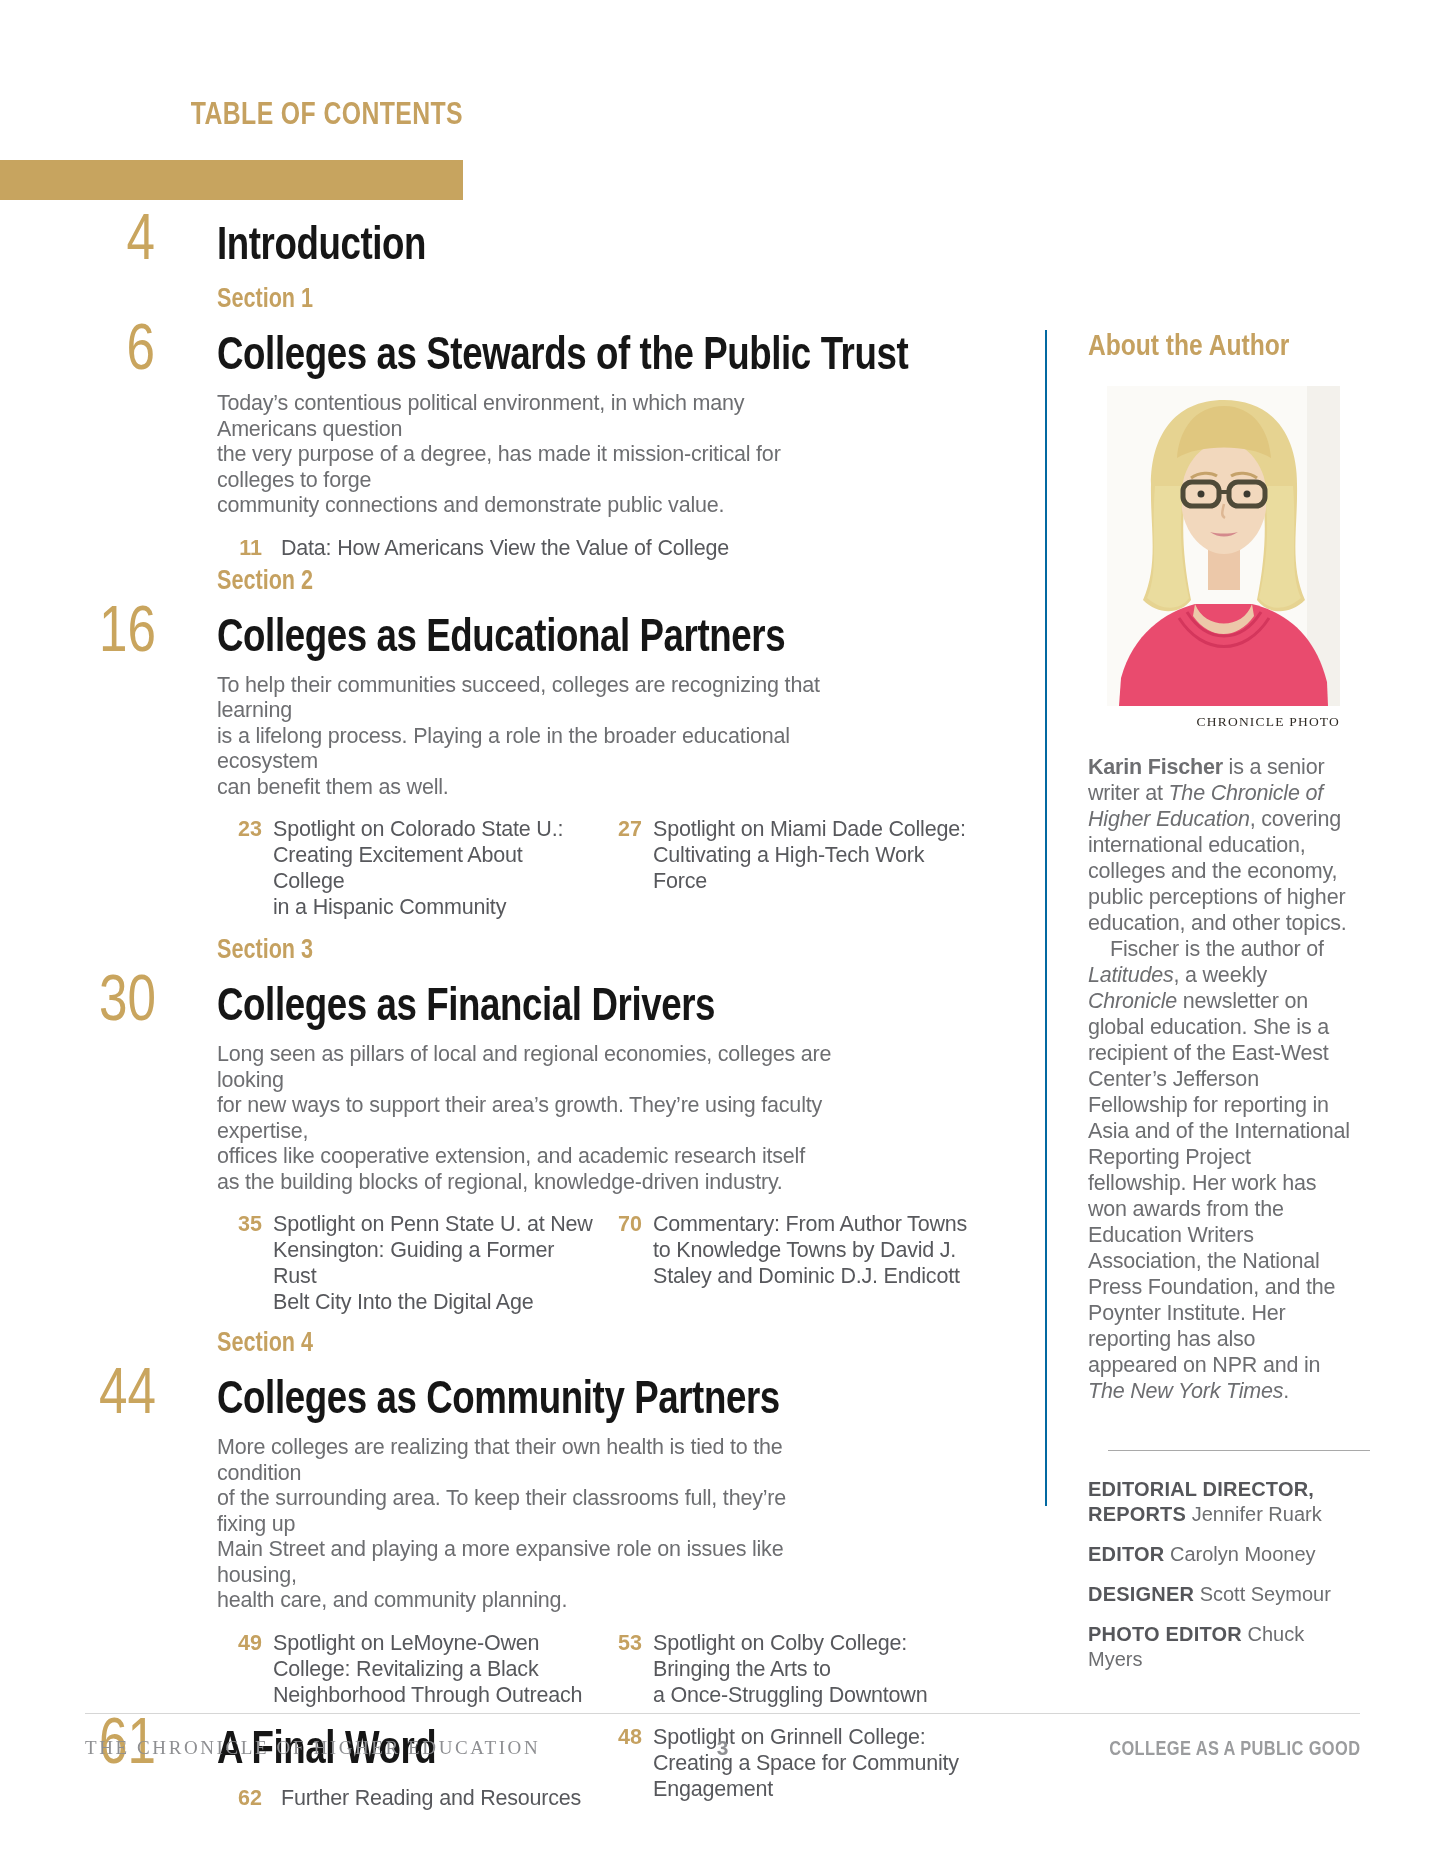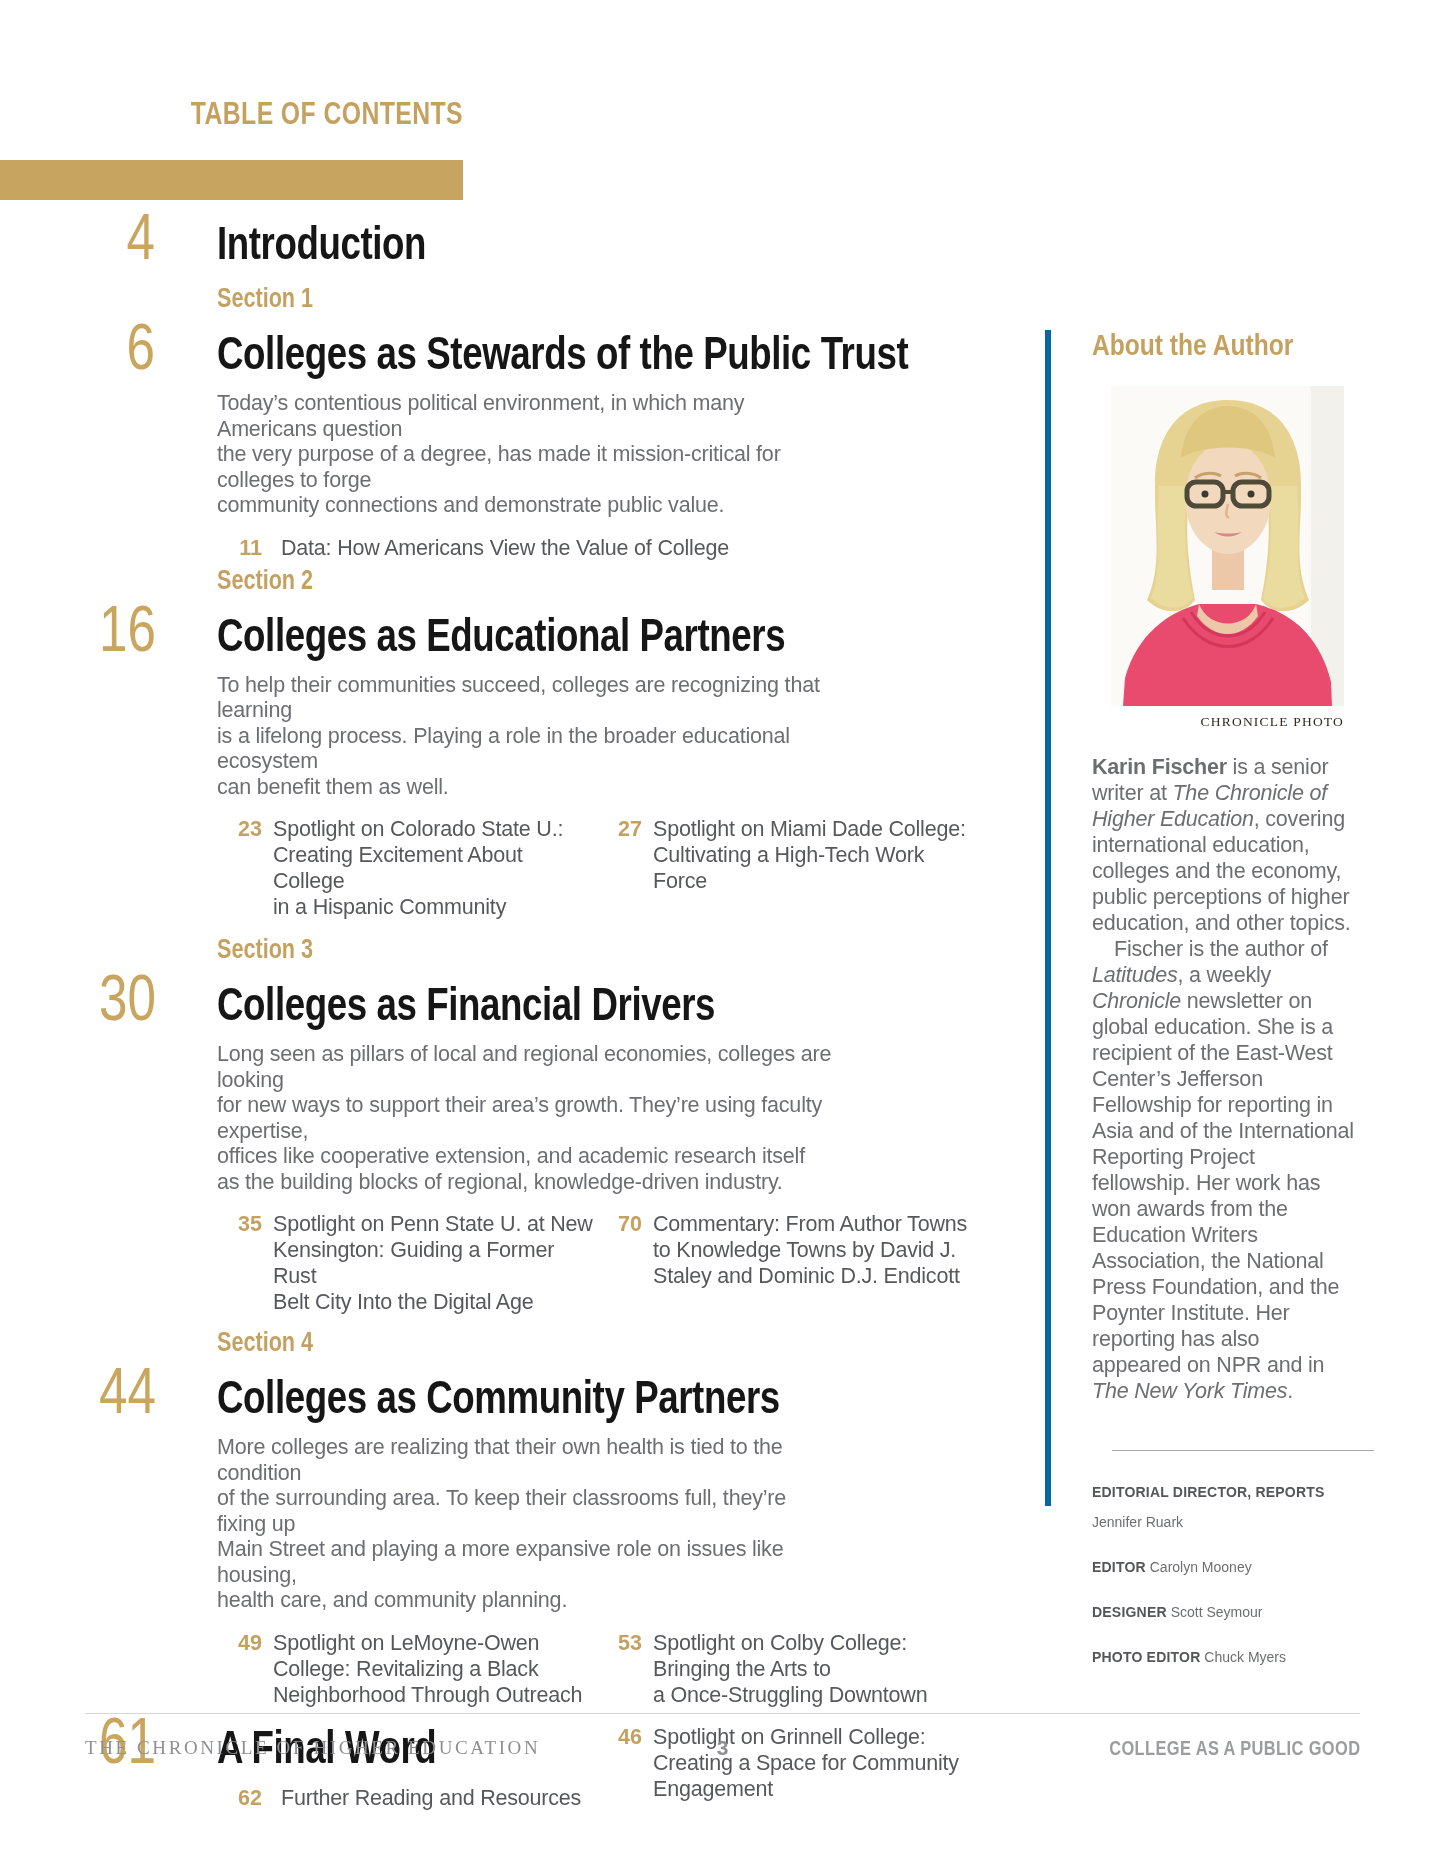--- a/index.html
+++ b/index.html
@@ -44,39 +44,39 @@
   .sub{display:flex; align-items:flex-start;}
   .sn{flex:none; width:45px; text-align:right; font-size:21.5px; line-height:26px; font-weight:bold; color:#c5a160;}
   .st{margin-left:11px; white-space:pre-line; font-size:21.5px; line-height:26px; font-weight:normal; color:#57585c; letter-spacing:-.2px;}
   .single{margin-top:16px;gap:8px;}
   .final{margin-top:-95px;}
   .final .single{margin-top:10px;}
 
   
   .sidebar{
     position:absolute; left:1045px; top:330px; width:302px; height:1176px;
-    border-left:6px solid #0369a1; padding-left:41px; box-sizing:content-box;
+    border-left:2px solid #0369a1; padding-left:41px; box-sizing:content-box;
   }
   .sb-heading{
     font-size:30px; font-weight:bold; color:#c5a160; line-height:1;
     transform:scaleX(.82); transform-origin:0 50%; white-space:nowrap;
   }
   .photo{display:block; margin:26px 0 0 19px; width:233px; height:320px;}
   .photo-caption{
     width:252px; margin-top:8px; text-align:right;
     font-family:"Liberation Serif", serif; font-size:13.5px; letter-spacing:1.2px; color:#2f2a24;
   }
   .bio{margin-top:24px; width:262px; font-size:21.5px; line-height:26px; color:#6d6e71; letter-spacing:-.2px;}
   .bio p{margin:0;}
   .bio p + p{text-indent:22px;}
   .bio .b{font-weight:bold;}
   .bio .i{font-style:italic;}
   .sb-divider{margin-top:46px; width:262px; border:none; border-top:1px solid #a9a9a9;}
   .credits{margin-top:26px; width:262px;}
-  .credit{margin-bottom:15px; font-size:14px; line-height:30px;}
+  .credit{margin-bottom:15px; font-size:20px; line-height:25px;}
   .cl{font-weight:bold; color:#55565a; letter-spacing:.2px;}
   .cn{color:#6d6e71;}
 
   
   .footer-rule{position:absolute; left:85px; top:1713px; width:1275px; border:none; border-top:1px solid #d6d6d6; margin:0;}
   .footer-left{
     position:absolute; left:85px; top:1737px;
     font-family:"Liberation Serif", serif; font-size:19px; letter-spacing:2.6px; color:#8e8f92; white-space:nowrap;
   }
   .footer-page{
@@ -227,21 +227,21 @@
               </div>
             </div>
             <div class="subcol">
               <div class="sub">
                 <span class="sn">53</span>
                 <span class="st">Spotlight on Colby College:
 Bringing the Arts to
 a Once-Struggling Downtown</span>
               </div>
               <div class="sub">
-                <span class="sn">46</span>
+                <span class="sn">48</span>
                 <span class="st">Spotlight on Grinnell College:
 Creating a Space for Community
 Engagement</span>
               </div>
             </div>
           </div>
         </div>
       </div>
     </div>
 

